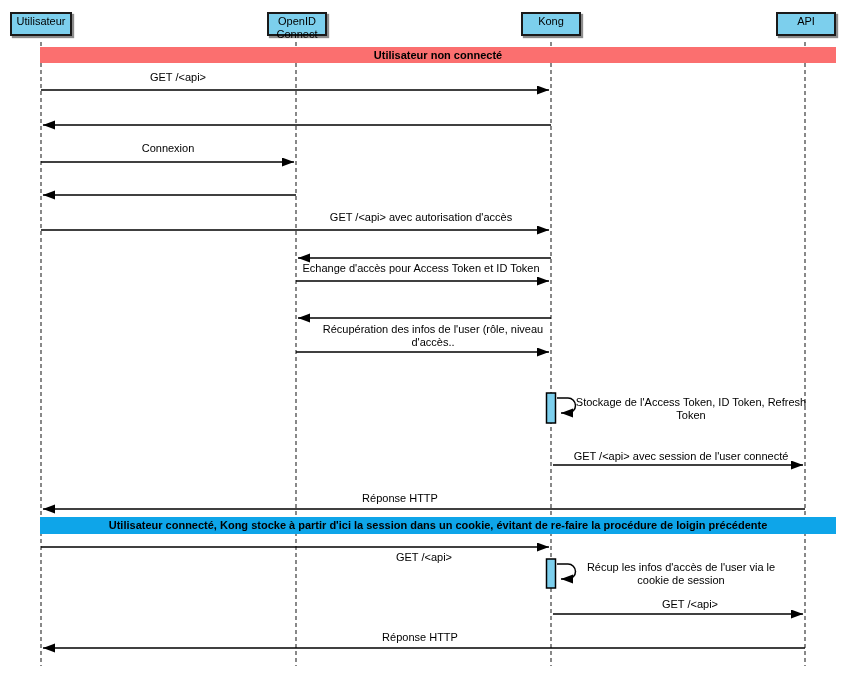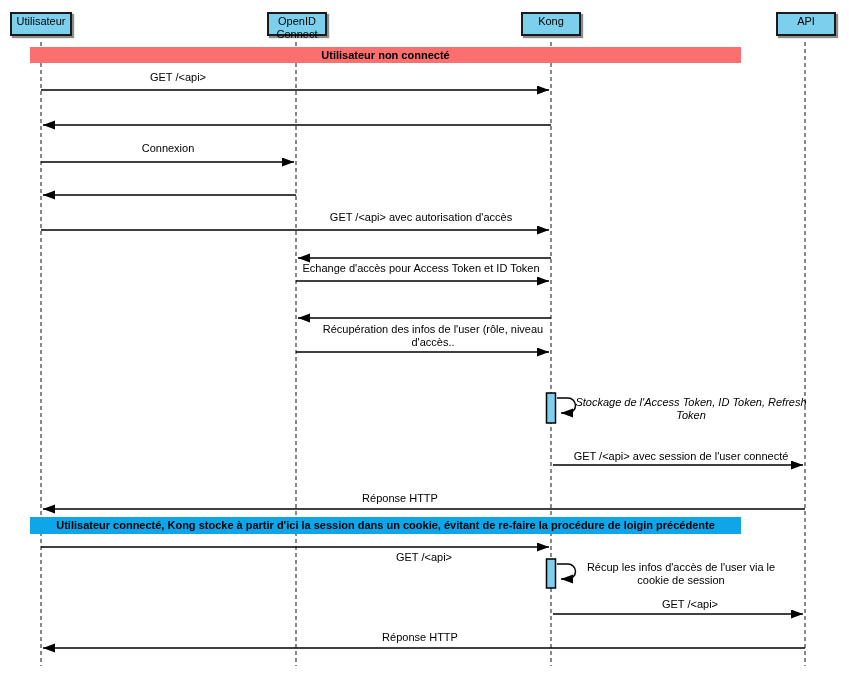--- a/index.html
+++ b/index.html
@@ -8,21 +8,21 @@
     font-family:"Liberation Sans", sans-serif;color:#000;
   }
   .overlay{position:absolute;left:0;top:0;}
   .actor{
     position:absolute;top:12px;width:60px;height:24px;box-sizing:border-box;
     background:#7ccfed;border:2px solid #1a1a1a;
     box-shadow:2px 2px 1px rgba(0,0,0,0.45);
     font-size:11px;line-height:13px;text-align:center;padding-top:1px;
   }
   .band{
-    position:absolute;left:30px;width:711px;box-sizing:border-box;
+    position:absolute;left:40px;width:796px;box-sizing:border-box;
     font-size:11px;font-weight:bold;text-align:center;color:#000;
   }
   .band-red{top:47px;height:16px;line-height:16px;background:#fb6f6f;}
   .band-green{top:517px;height:17px;line-height:17px;background:#0ea5e9;}
   .msg-label{
     position:absolute;transform:translateX(-50%);
     font-size:11px;line-height:13px;text-align:center;white-space:nowrap;
   }
   .msg-label.wrap{white-space:normal;}
 </style>
@@ -73,21 +73,21 @@
   <div class="actor" style="left:776px;">API</div>
 
   <div class="band band-red">Utilisateur non connecté</div>
   <div class="band band-green">Utilisateur connecté, Kong stocke à partir d'ici la session dans un cookie, évitant de re-faire la procédure de loigin précédente</div>
 
   <div class="msg-label" style="left:178px;top:71px;">GET /&lt;api&gt;</div>
   <div class="msg-label" style="left:168px;top:142px;">Connexion</div>
   <div class="msg-label" style="left:421px;top:211px;">GET /&lt;api&gt; avec autorisation d'accès</div>
   <div class="msg-label" style="left:421px;top:262px;">Echange d'accès pour Access Token et ID Token</div>
   <div class="msg-label wrap" style="left:433px;top:323px;width:252px;">Récupération des infos de l'user (rôle, niveau d'accès..</div>
-  <div class="msg-label wrap" style="left:691px;top:396px;width:238px;font-style:italic;">Stockage de l'Access Token, ID Token, Refresh Token</div>
+  <div class="msg-label wrap" style="left:691px;top:396px;width:238px;">Stockage de l'Access Token, ID Token, Refresh Token</div>
   <div class="msg-label" style="left:681px;top:450px;">GET /&lt;api&gt; avec session de l'user connecté</div>
   <div class="msg-label" style="left:400px;top:492px;">Réponse HTTP</div>
   <div class="msg-label" style="left:424px;top:551px;">GET /&lt;api&gt;</div>
   <div class="msg-label wrap" style="left:681px;top:561px;width:205px;">Récup les infos d'accès de l'user via le cookie de session</div>
   <div class="msg-label" style="left:690px;top:598px;">GET /&lt;api&gt;</div>
   <div class="msg-label" style="left:420px;top:631px;">Réponse HTTP</div>
 
 </div>
 
 </body></html>

